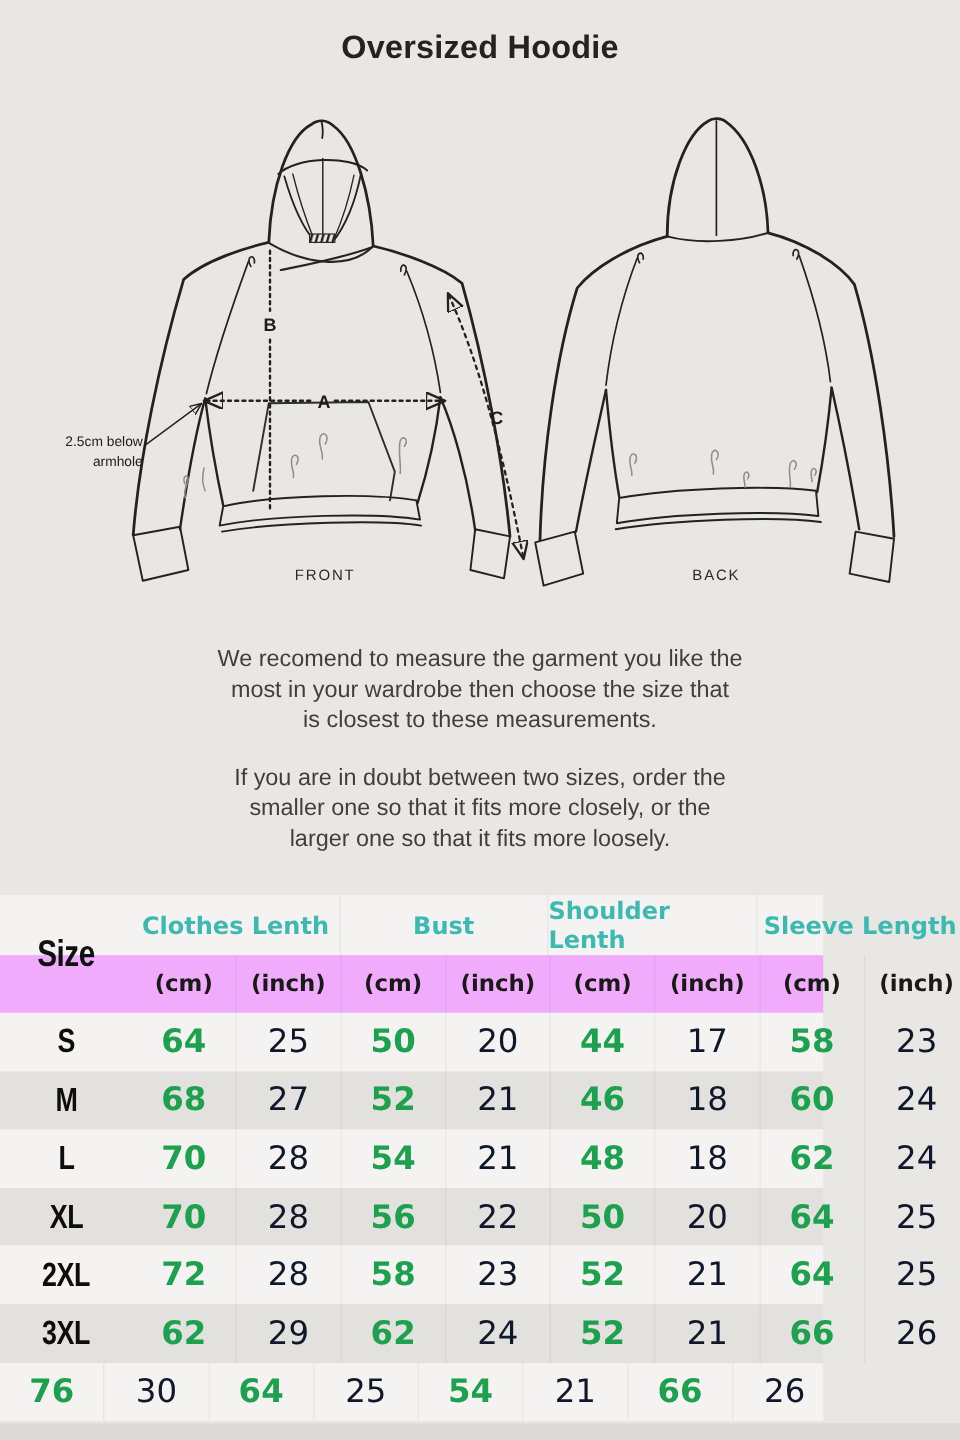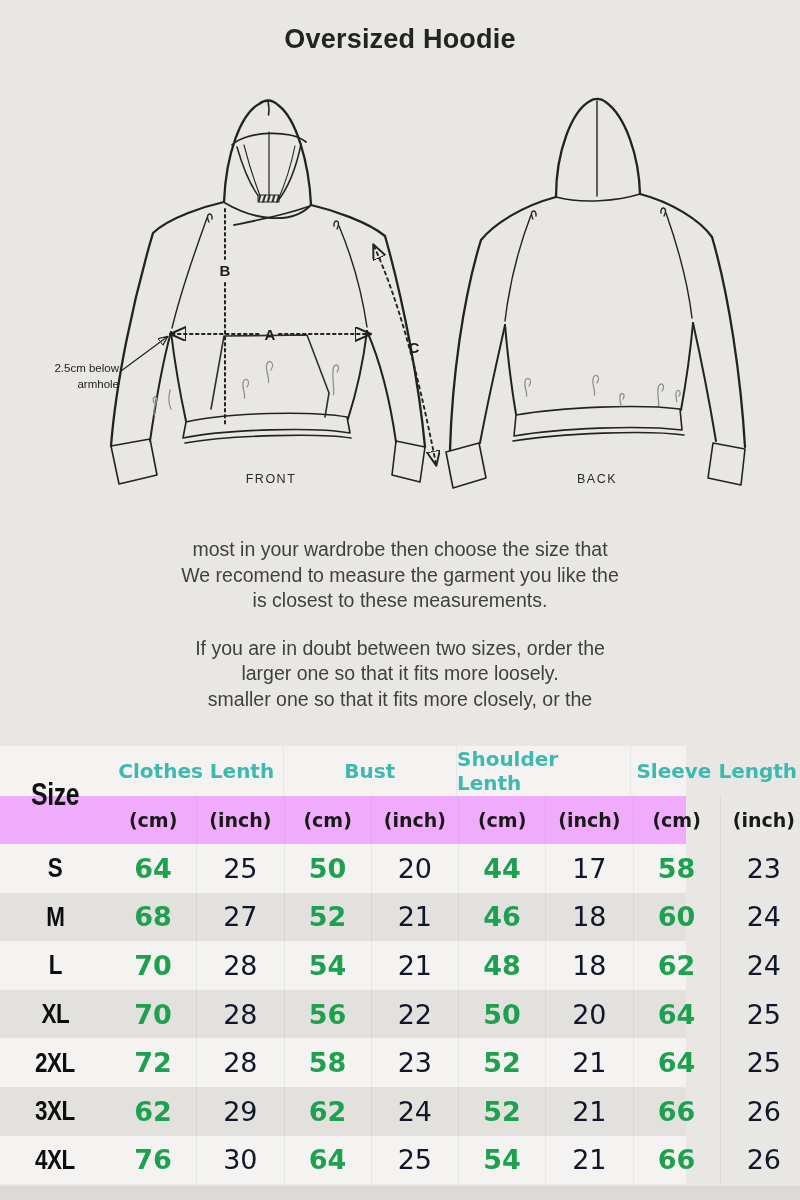--- a/index.html
+++ b/index.html
@@ -159,28 +159,28 @@
       <text class="small-note" x="119" y="287" text-anchor="end">2.5cm below</text>
       <text class="small-note" x="119" y="303" text-anchor="end">armhole</text>
     </g>
 
     <text class="view-caption" x="271" y="398" text-anchor="middle">FRONT</text>
     <text class="view-caption" x="597" y="398" text-anchor="middle">BACK</text>
   </svg>
 
   <div class="notes">
     <div class="para1">
+      <div>We recomend to measure the garment you like the</div>
       <div>most in your wardrobe then choose the size that</div>
-      <div>We recomend to measure the garment you like the</div>
       <div>is closest to these measurements.</div>
     </div>
     <div class="para2">
       <div>If you are in doubt between two sizes, order the</div>
+      <div>smaller one so that it fits more closely, or the</div>
       <div>larger one so that it fits more loosely.</div>
-      <div>smaller one so that it fits more closely, or the</div>
     </div>
   </div>
 
   <div class="sizetable">
     <div class="trow hrow1">
       <div class="c0"></div>
       <div class="gcell">Clothes Lenth</div>
       <div class="gcell">Bust</div>
       <div class="gcell">Shoulder Lenth</div>
       <div class="gcell">Sleeve Length</div>
@@ -278,23 +278,20 @@
       <div class="cell num num-in">29</div>
       <div class="cell num num-cm">62</div>
       <div class="cell num num-in">24</div>
       <div class="cell num num-cm">52</div>
       <div class="cell num num-in">21</div>
       <div class="cell num num-cm">66</div>
       <div class="cell num num-in">26</div>
     </div>
 
     <div class="trow drow odd">
-      <div class="slabel">
-          <span>4XL</span>
-        </div>
       <div class="cell num num-cm">76</div>
       <div class="cell num num-in">30</div>
       <div class="cell num num-cm">64</div>
       <div class="cell num num-in">25</div>
       <div class="cell num num-cm">54</div>
       <div class="cell num num-in">21</div>
       <div class="cell num num-cm">66</div>
       <div class="cell num num-in">26</div>
     </div>
   </div>

